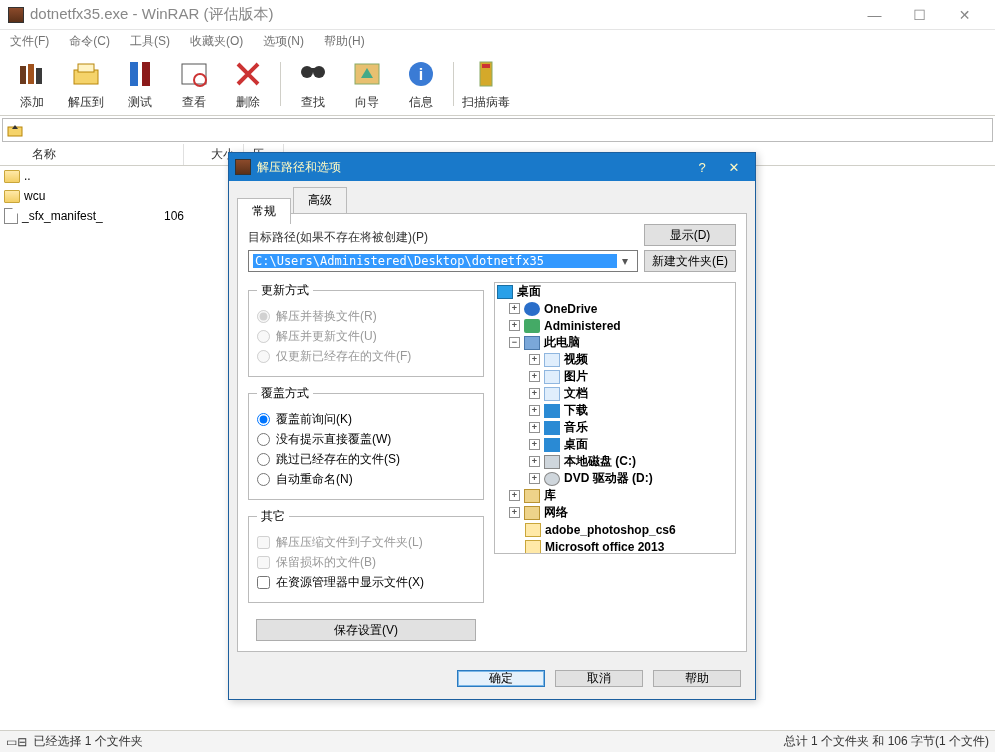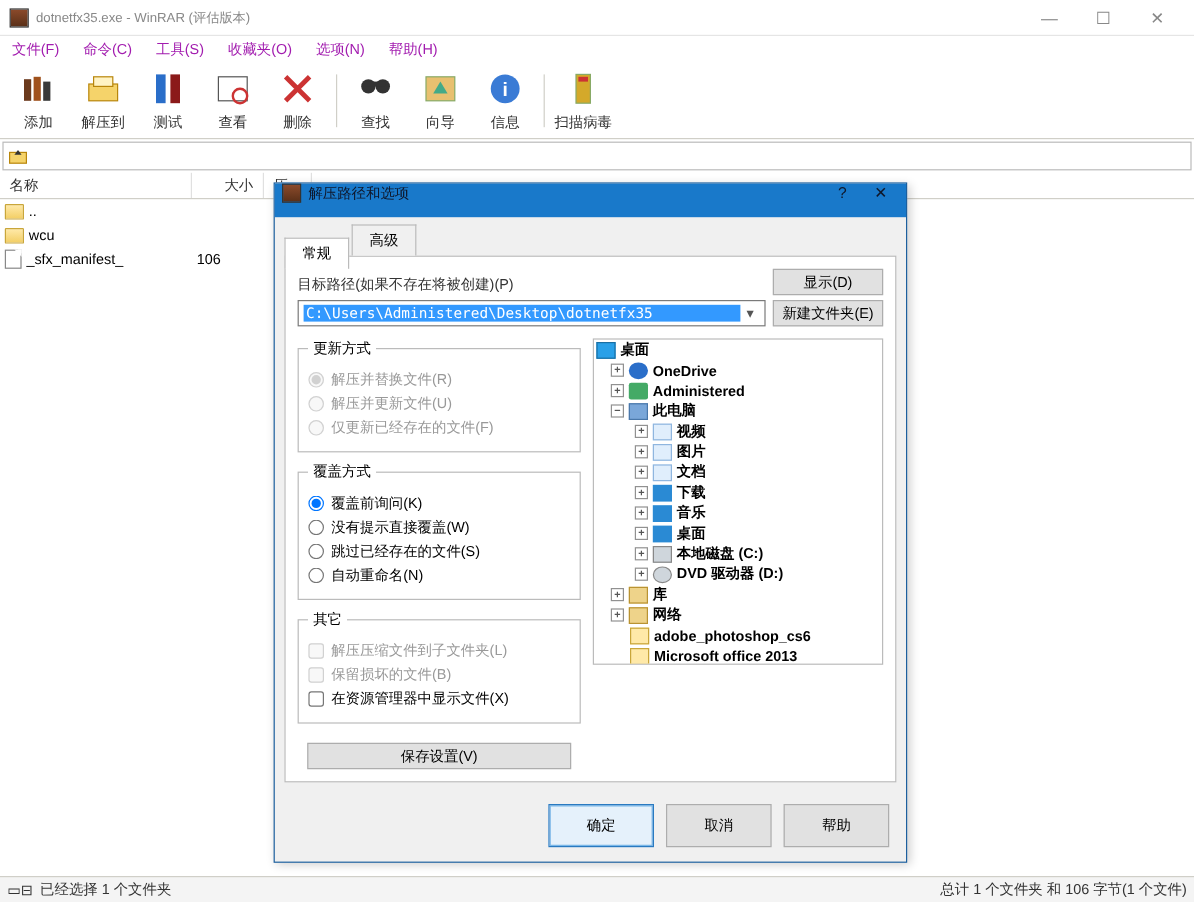--- a/index.html
+++ b/index.html
@@ -1,58 +1,58 @@
 <!DOCTYPE html>
 <html><head>
 <meta charset="utf-8">
 <style>
 * { box-sizing: border-box; margin: 0; padding: 0; font-family: "Microsoft YaHei", "Segoe UI", Tahoma, sans-serif; }
 body { width: 995px; height: 752px; background: #fff; position: relative; overflow: hidden; font-size: 12px; }
 
 
 .titlebar { height: 30px; display: flex; align-items: center; padding: 0 8px; background: #fff; border-bottom: 1px solid #e5e5e5; }
 .titlebar .app-icon { width: 16px; height: 16px; background: linear-gradient(#8b4a2b,#5a3018); border: 1px solid #333; margin-right: 6px; }
-.titlebar .title-text { color: #888; font-size: 11px; }
+.titlebar .title-text { color: #888; font-size: 15px; }
 .win-controls { margin-left: auto; display: flex; }
 .win-controls span { width: 45px; height: 30px; display: flex; align-items: center; justify-content: center; color: #888; font-size: 14px; }
 
-.menubar { height: 22px; display: flex; align-items: center; padding: 0 4px; gap: 8px; color: #a21caf; font-size: 12px; }
+.menubar { height: 22px; display: flex; align-items: center; padding: 0 4px; gap: 8px; color: #737373; font-size: 12px; }
 .menubar span { padding: 2px 6px; }
 
 .toolbar { height: 64px; display: flex; align-items: center; padding: 4px 6px; gap: 2px; border-bottom: 1px solid #d0cfc8; background: #fff; }
 .tb-btn { width: 52px; display: flex; flex-direction: column; align-items: center; gap: 2px; }
 .tb-icon { width: 36px; height: 36px; display: flex; align-items: center; justify-content: center; }
 .tb-icon svg { width: 32px; height: 32px; }
 .tb-label { font-size: 12px; color: #333; }
 .tb-sep { width: 1px; height: 44px; background: #d0cfc8; margin: 0 4px; }
 
 .pathbar { height: 24px; border: 1px solid #bbb; margin: 2px; display: flex; align-items: center; padding: 0 4px; }
 .pathbar .up-icon { width: 16px; height: 16px; display:flex; align-items:center; justify-content:center; }
 
-.list-header { height: 22px; display: flex; border-bottom: 1px solid #d0cfc8; background: #fff; }
+.list-header { height: 22px; display: flex; border-bottom: 1px solid #d0cfc8; background: #fff; padding-left: 24px; }
 .list-header div { padding: 2px 8px; border-right: 1px solid #e0e0e0; font-size: 12px; color: #333; }
 .col-name { width: 160px; }
 .col-size { width: 60px; text-align: right; }
 .col-pack { width: 40px; }
 
 .file-list { position: relative; height: 560px; }
 .file-row { display: flex; align-items: center; height: 20px; padding: 0 4px; }
 .file-row .cell-name { width: 160px; display: flex; align-items: center; gap: 4px; }
 .file-row .cell-size { width: 56px; text-align: left; }
 .folder-ico { width: 16px; height: 13px; background: linear-gradient(#ffe9a8,#f3cf66); border: 1px solid #c9a63a; border-radius: 1px; }
 .file-ico { width: 14px; height: 16px; background: #fff; border: 1px solid #888; position: relative; }
 .file-ico::after { content:''; position:absolute; right:-1px; top:-1px; border:3px solid transparent; border-right-color:#fff; border-top-color:#fff; }
 
 .statusbar { position: absolute; bottom: 0; left: 0; right: 0; height: 22px; border-top: 1px solid #d0cfc8; display: flex; align-items: center; padding: 0 6px; font-size: 12px; color: #333; background: #f4f4f4; }
 .statusbar .sb-left { display:flex; align-items:center; gap:6px; }
 .statusbar .sb-right { margin-left: auto; }
 
 
 .dialog { position: absolute; left: 228px; top: 152px; width: 528px; background: #f0f0f0; border: 1px solid #1c5f9e; box-shadow: 2px 2px 8px rgba(0,0,0,0.2); }
-.dlg-title { height: 28px; background: #1979ca; color: #0f172a; display: flex; padding: 0 6px; font-size: 12px; }
+.dlg-title { height: 28px; background: #1979ca; color: #fef9c3; display: flex; align-items: center; padding: 0 6px; font-size: 12px; }
 .dlg-title .dlg-icon { width: 16px; height: 16px; background: linear-gradient(#8b4a2b,#5a3018); border:1px solid #333; margin-right: 6px; }
 .dlg-title .dlg-controls { margin-left: auto; display: flex; gap: 2px; }
 .dlg-title .dlg-controls span { width: 30px; text-align: center; font-size: 13px; }
 
 .tabs { display: flex; padding: 6px 8px 0 8px; gap: 2px; }
 .tab { padding: 4px 14px; background: #f0f0f0; border: 1px solid #bbb; border-bottom: none; font-size: 12px; position: relative; }
 .tab.active { background: #fff; top: 11px; z-index: 2; }
 .tab-panel { margin: 0 8px 8px 8px; background: #fff; border: 1px solid #bbb; padding: 10px; }
 
 .path-row { display: flex; gap: 6px; margin-bottom: 4px; align-items: flex-end; }
@@ -88,21 +88,21 @@
 .ti-dl  { background:#2a8ad4; }
 .ti-mus { background:#2a8ad4; }
 .ti-dsk { background:#2a8ad4; }
 .ti-hdd { background:#cfd6dc; border:1px solid #888; }
 .ti-dvd { background:#cfd6dc; border:1px solid #888; border-radius:50%; }
 .ti-lib { background:#eed38a; border:1px solid #b99332; }
 .ti-net { background:#eed38a; border:1px solid #b99332; }
 .ti-fld { background:#ffe9a8; border:1px solid #c9a63a; }
 
 .dlg-buttons { display: flex; justify-content: flex-end; gap: 10px; padding: 10px 14px 12px 14px; }
-.dlg-btn { width: 88px; height: 36px; border: 1px solid #adadad; background: #e1e1e1; font-size: 12px; display:flex; align-items:center; justify-content:center; }
+.dlg-btn { width: 88px; height: 17px; border: 1px solid #adadad; background: #e1e1e1; font-size: 12px; display:flex; align-items:center; justify-content:center; }
 .dlg-btn.primary { border: 1px solid #2a7ac0; box-shadow: inset 0 0 0 1px #7ab7e8; background: #e5f1fb; }
 </style>
 </head>
 <body>
 
 <div class="titlebar">
   <span class="app-icon"></span>
   <span class="title-text">dotnetfx35.exe - WinRAR (评估版本)</span>
   <div class="win-controls">
     <span>—</span>

